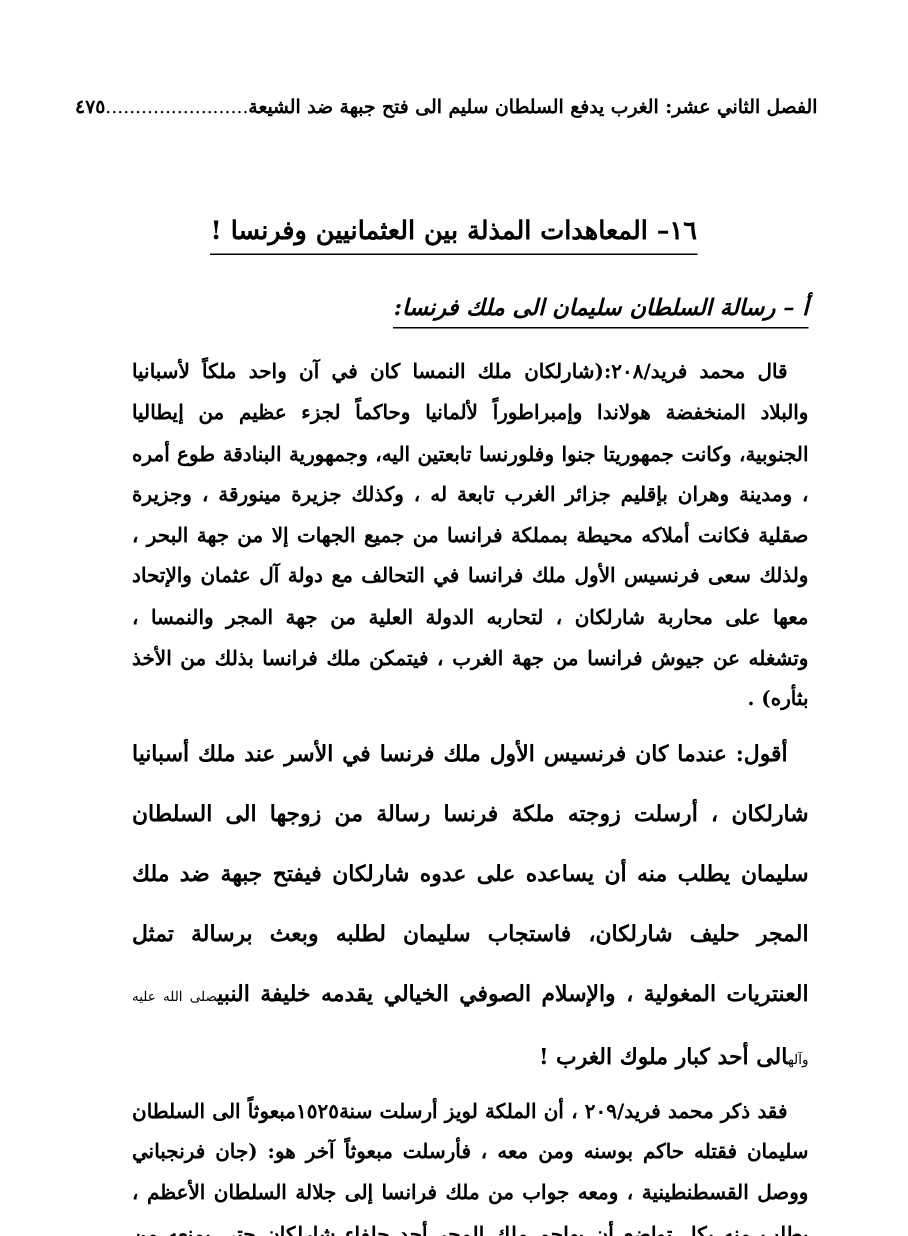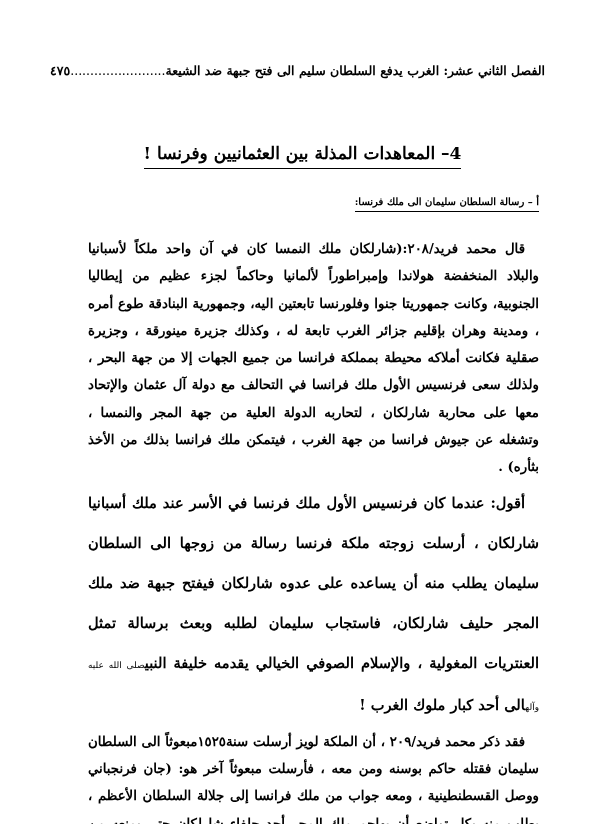--- a/index.html
+++ b/index.html
@@ -2,40 +2,40 @@
 <html><head>
   <meta charset="utf-8">
   <style>
     html, body { margin: 0; padding: 0; background: #ffffff; }
     body { width: 605px; height: 824px; position: relative; overflow: hidden; font-family: "DejaVu Serif", "Liberation Serif", serif; color: #000; }
     .page { position: absolute; left: 0; top: 0; width: 605px; height: 680px; background: #fff; }
     .running-header { position: absolute; left: 92px; right: 60px; top: 63px; direction: rtl; text-align: right; font-size: 12.5px; font-weight: bold; white-space: nowrap; }
     .running-header .dots { font-weight: normal; letter-spacing: 0; }
     .chapter-title { position: absolute; left: 60px; right: 60px; top: 143px; direction: rtl; text-align: center; font-size: 17px; font-weight: bold; }
     .chapter-title span { display: inline-block; border-bottom: 1.5px solid #000; padding-bottom: 5px; }
-    .section-title { position: absolute; right: 66px; top: 196px; direction: rtl; font-size: 10px; font-weight: bold; }
+    .section-title { position: absolute; right: 66px; top: 196px; direction: rtl; font-size: 15px; font-weight: bold; font-style: italic; }
     .section-title span { display: inline-block; border-bottom: 1.5px solid #000; padding-bottom: 4px; }
     .body-text { position: absolute; left: 88px; right: 66px; top: 235px; direction: rtl; text-align: justify; font-size: 13.3px; font-weight: bold; line-height: 27.3px; }
     .body-text p { margin: 0; text-indent: 14px; text-align-last: justify; }
     .body-text p.last-line-start { text-align-last: right; }
     .body-text p.p2 { font-size: 14.6px; line-height: 40px; margin-top: 2px; }
     .body-text p.p3 { margin-top: 1px; }
     .saw { font-size: 9px; font-weight: normal; }
   </style>
 </head>
 <body>
 
 <div class="page">
 
   <div class="running-header">
     <span>الفصل الثاني عشر: الغرب يدفع السلطان سليم الى فتح جبهة ضد الشيعة</span><span class="dots">........................</span><span>٤٧٥</span>
   </div>
 
   <div class="chapter-title">
-    <span>4– المعاهدات المذلة بين العثمانيين وفرنسا !</span>
+    <span>١٦– المعاهدات المذلة بين العثمانيين وفرنسا !</span>
   </div>
 
   <div class="section-title">
     <span>أ – رسالة السلطان سليمان الى ملك فرنسا:</span>
   </div>
 
   <div class="body-text">
     <p class="p1 last-line-start">قال محمد فريد/٢٠٨:(شارلكان ملك النمسا كان في آن واحد ملكاً لأسبانيا والبلاد المنخفضة هولاندا وإمبراطوراً لألمانيا وحاكماً لجزء عظيم من إيطاليا الجنوبية، وكانت جمهوريتا جنوا وفلورنسا تابعتين اليه، وجمهورية البنادقة طوع أمره ، ومدينة وهران بإقليم جزائر الغرب تابعة له ، وكذلك جزيرة مينورقة ، وجزيرة صقلية فكانت أملاكه محيطة بمملكة فرانسا من جميع الجهات إلا من جهة البحر ، ولذلك سعى فرنسيس الأول ملك فرانسا في التحالف مع دولة آل عثمان والإتحاد معها على محاربة شارلكان ، لتحاربه الدولة العلية من جهة المجر والنمسا ، وتشغله عن جيوش فرانسا من جهة الغرب ، فيتمكن ملك فرانسا بذلك من الأخذ بثأره) .</p>
     <p class="p2 last-line-start"><span>أقول: عندما كان فرنسيس الأول ملك فرنسا في الأسر عند ملك أسبانيا شارلكان ، أرسلت زوجته ملكة فرنسا رسالة من زوجها الى السلطان سليمان يطلب منه أن يساعده على عدوه شارلكان فيفتح جبهة ضد ملك المجر حليف شارلكان، فاستجاب سليمان لطلبه وبعث برسالة تمثل العنتريات المغولية ، والإسلام الصوفي الخيالي يقدمه خليفة النبي</span><span class="saw">صلى الله عليه وآله</span><span>الى أحد كبار ملوك الغرب !</span></p>
     <p class="p3">فقد ذكر محمد فريد/٢٠٩ ، أن الملكة لويز أرسلت سنة١٥٢٥مبعوثاً الى السلطان سليمان فقتله حاكم بوسنه ومن معه ، فأرسلت مبعوثاً آخر هو: (جان فرنجباني ووصل القسطنطينية ، ومعه جواب من ملك فرانسا إلى جلالة السلطان الأعظم ، يطلب منه بكل تواضع أن يهاجم ملك المجر أحد حلفاء شارلكان حتى يمنعه من مساعدته ، ويمكِّن فرانسا بذلك أن تنتصر على شارلكان ، وتسترد ما سلبه منها من</p>

